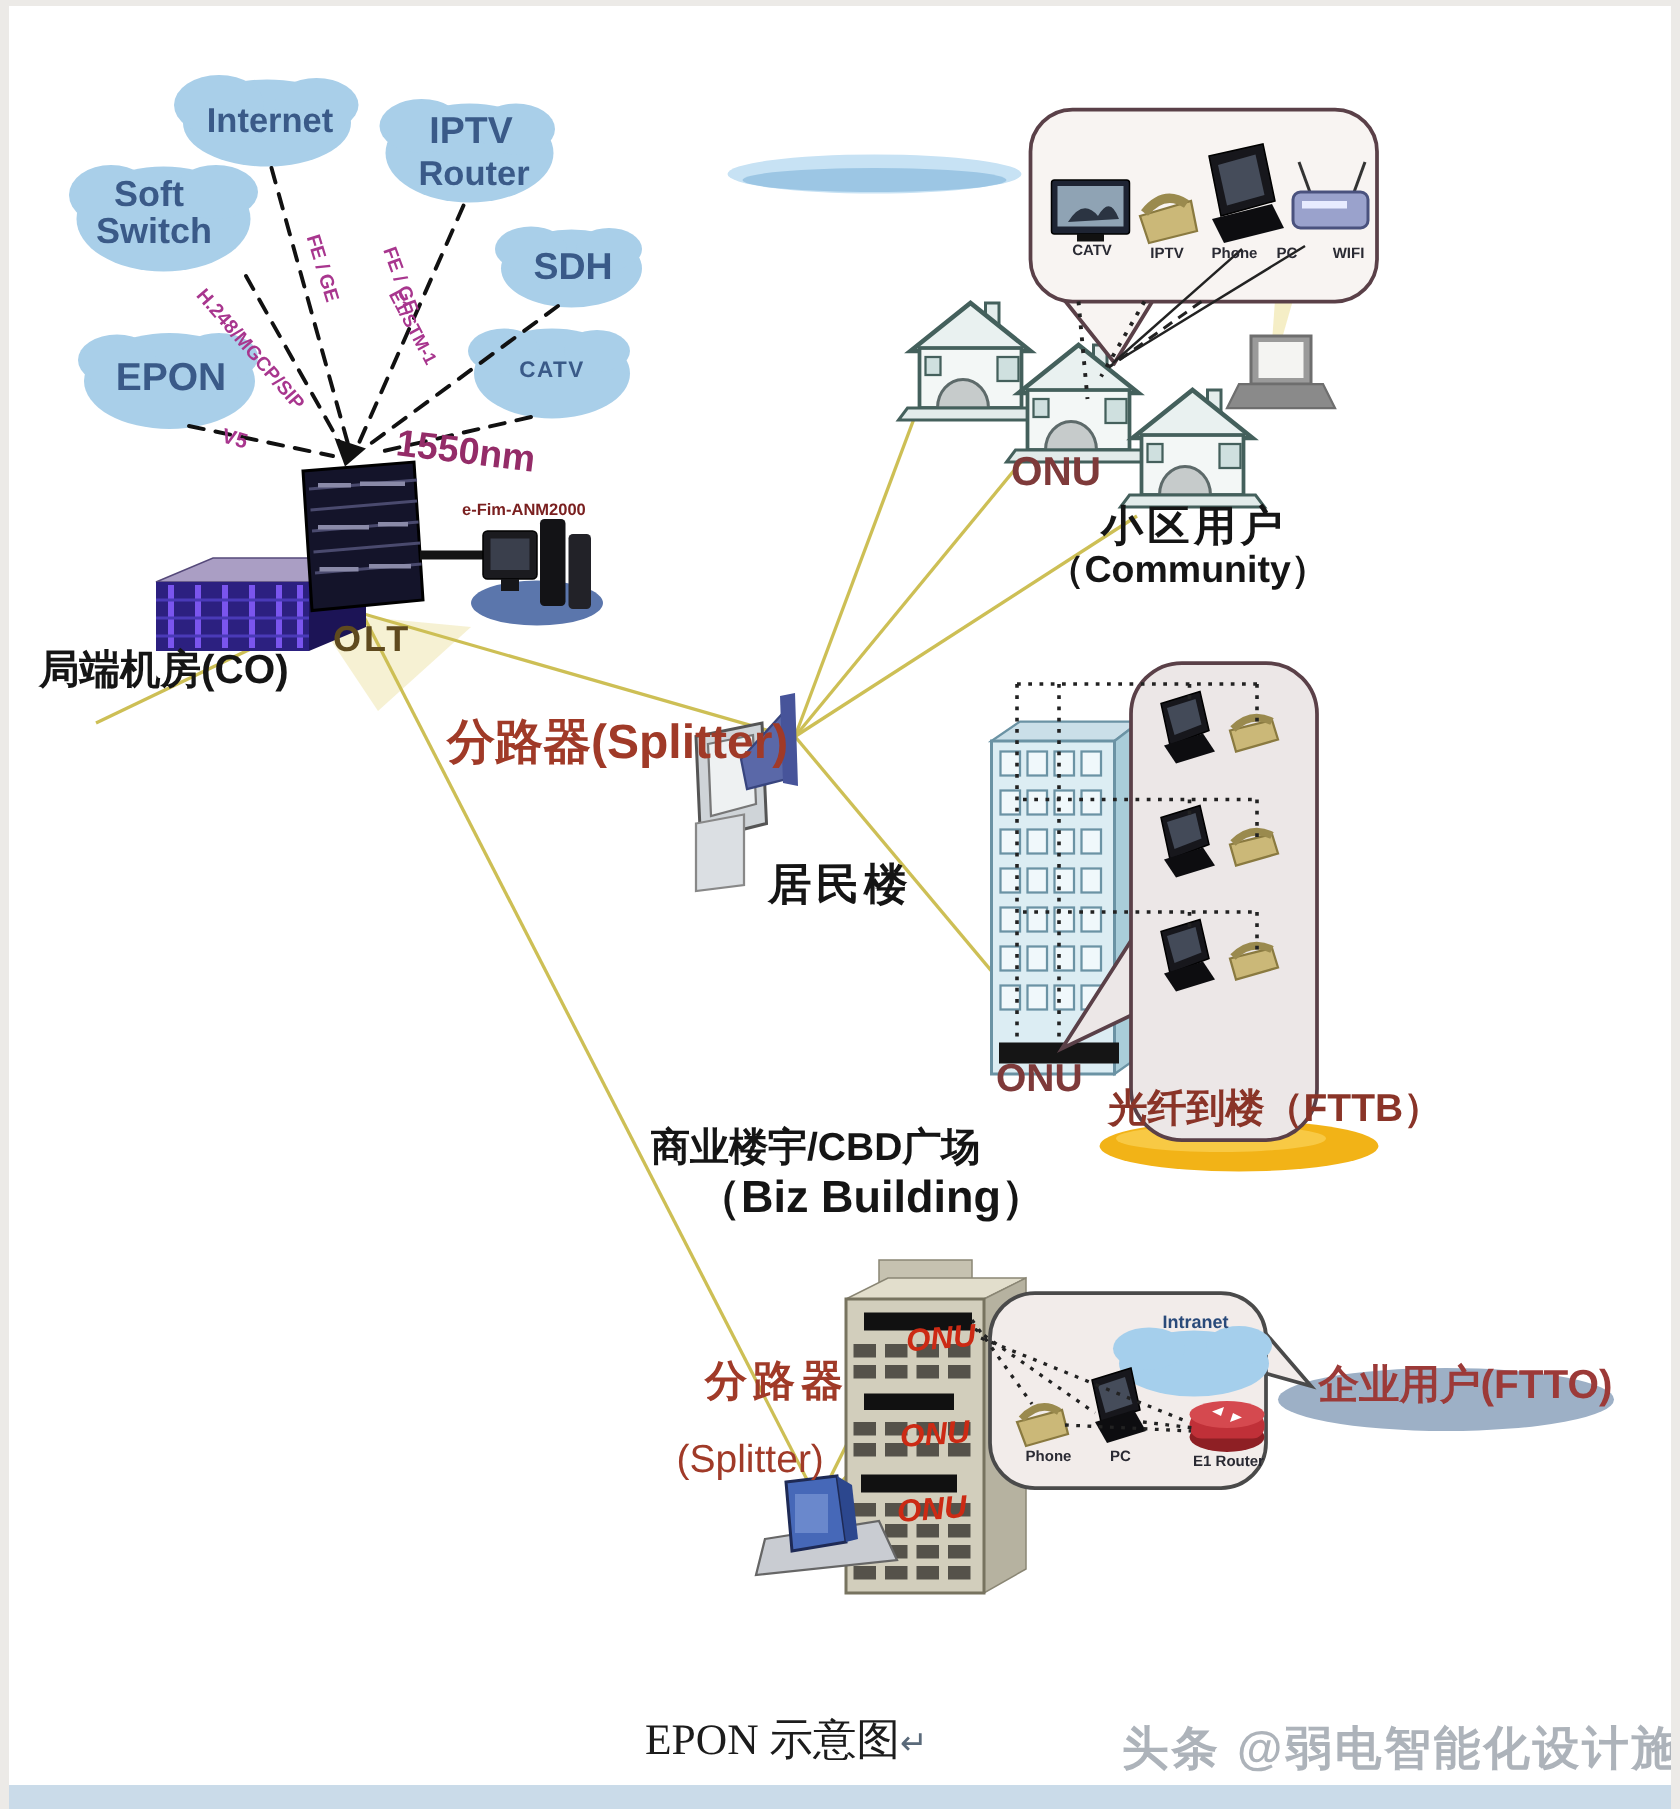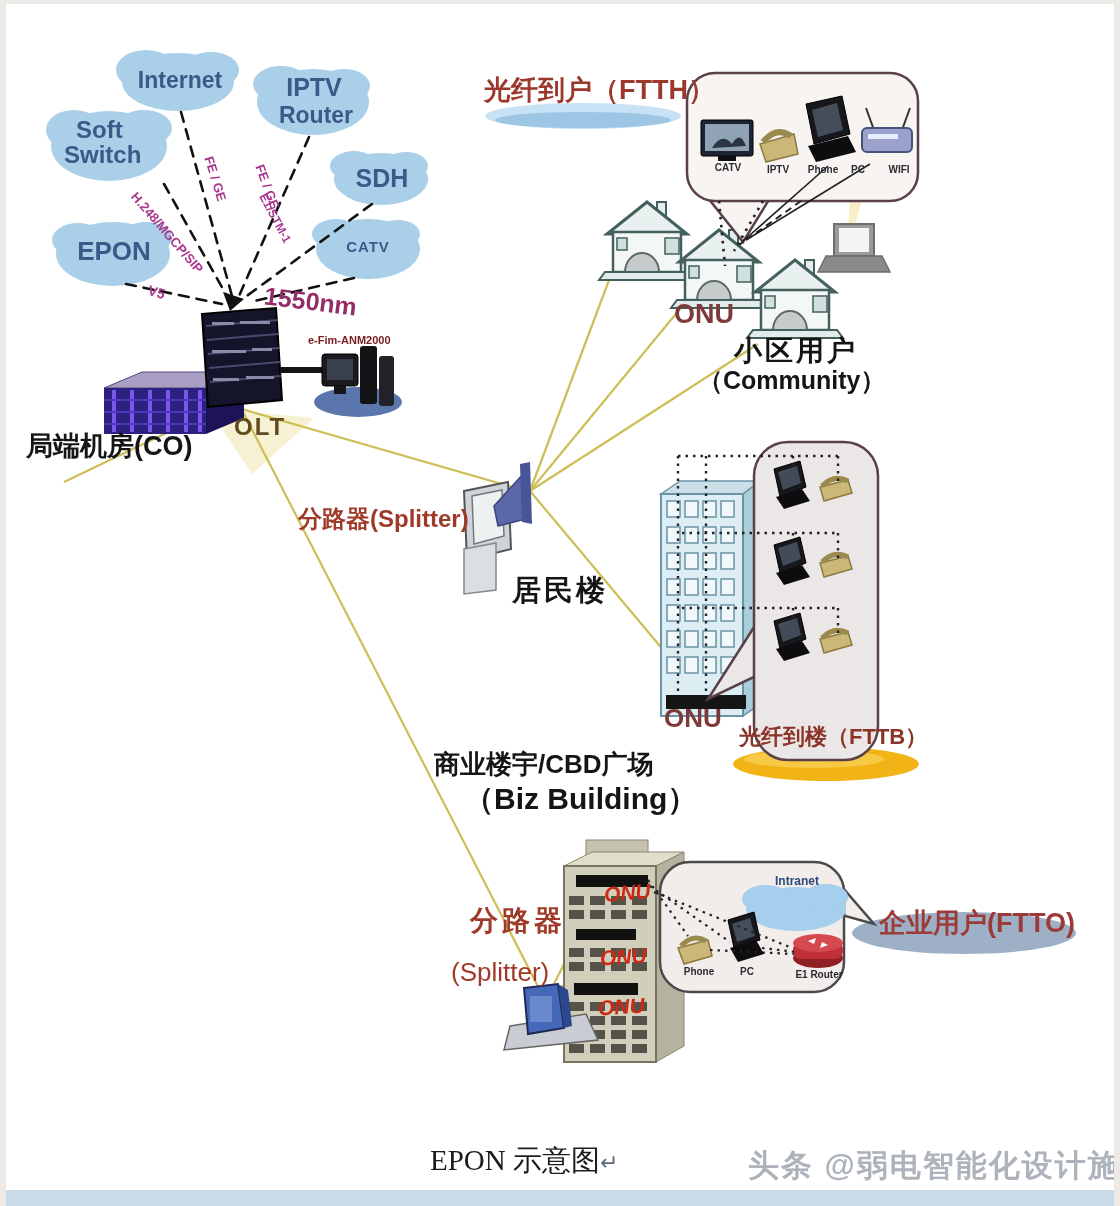--- a/index.html
+++ b/index.html
@@ -316,37 +316,36 @@
   <div class="lbl cloud-t" style="left:330px;top:235px;width:64px;text-align:center;font-size:15px;letter-spacing:1px;">CATV</div>
 
   <div class="lbl mag rot" style="left:186px;top:168px;font-size:13px;transform:rotate(73deg);">FE / GE</div>
   <div class="lbl mag rot" style="left:110px;top:222px;font-size:13px;transform:rotate(49deg);">H.248/MGCP/SIP</div>
   <div class="lbl mag rot" style="left:238px;top:176px;font-size:13px;transform:rotate(70deg);">FE / GE</div>
   <div class="lbl mag rot" style="left:242px;top:208px;font-size:12px;transform:rotate(62deg);">E1/STM-1</div>
   <div class="lbl mag rot" style="left:142px;top:281px;font-size:14px;transform:rotate(16deg);">V5</div>
   <div class="lbl rot" style="left:258px;top:284px;font-size:25px;font-weight:bold;color:#942c68;transform:rotate(7deg);">1550nm</div>
 
   <div class="lbl" style="left:302px;top:331px;width:100px;font-size:11px;font-weight:bold;color:#7a2020;">e-Fim-ANM2000</div>
-  <div class="lbl" style="left:228px;top:410px;font-size:24px;font-weight:bold;color:#5f4a1e;letter-spacing:2px;">OLT</div>
+  <div class="lbl" style="left:216px;top:410px;font-size:24px;font-weight:bold;color:#5f4a1e;letter-spacing:2px;">OLT</div>
   <div class="lbl blk" style="left:20px;top:428px;font-size:27px;">局端机房(CO)</div>
-  <div class="lbl dred" style="left:292px;top:474px;font-size:24px;color:#a03a28;margin-top:28px;">分路器(Splitter)</div>
-
-  <div class="lbl dred" style="left:478px;top:72px;font-size:27px;">光纤到户（FTTH）</div>
+  <div class="lbl dred" style="left:292px;top:474px;font-size:32px;color:#a03a28;">分路器(Splitter)</div>
+
   <div class="lbl devlbl" style="left:697px;top:159px;width:50px;">CATV</div>
   <div class="lbl devlbl" style="left:751px;top:161px;width:42px;">IPTV</div>
   <div class="lbl devlbl" style="left:794px;top:161px;width:46px;">Phone</div>
   <div class="lbl devlbl" style="left:838px;top:161px;width:28px;">PC</div>
   <div class="lbl devlbl" style="left:870px;top:161px;width:46px;">WIFI</div>
   <div class="lbl maroon" style="left:668px;top:296px;font-size:27px;">ONU</div>
   <div class="lbl blk" style="left:728px;top:332px;font-size:28px;letter-spacing:3px;">小区用户</div>
   <div class="lbl blk" style="left:692px;top:363px;font-size:25px;">（Community）</div>
 
   <div class="lbl blk" style="left:506px;top:571px;font-size:29px;letter-spacing:3px;">居民楼</div>
   <div class="lbl maroon" style="left:658px;top:701px;font-size:26px;">ONU</div>
-  <div class="lbl dred" style="left:733px;top:721px;font-size:22px;color:#8a3428;">光纤到楼（FTTB）</div>
+  <div class="lbl dred" style="left:733px;top:721px;font-size:26px;color:#8a3428;">光纤到楼（FTTB）</div>
 
   <div class="lbl blk" style="left:428px;top:747px;font-size:26px;">商业楼宇/CBD广场</div>
   <div class="lbl blk" style="left:447px;top:779px;font-size:30px;margin-left:11px;">（Biz Building）</div>
   <div class="lbl dred" style="left:464px;top:902px;font-size:28px;color:#a03a28;letter-spacing:4px;">分路器</div>
   <div class="lbl dred" style="left:445px;top:934px;font-size:26px;color:#a03a28;font-weight:normal;margin-top:21px;">(Splitter)</div>
   <div class="lbl onu-red rot" style="left:598px;top:878px;font-size:21px;transform:rotate(-5deg);">ONU</div>
   <div class="lbl onu-red rot" style="left:594px;top:942px;font-size:21px;transform:rotate(-4deg);">ONU</div>
   <div class="lbl onu-red rot" style="left:592px;top:992px;font-size:21px;transform:rotate(-4deg);">ONU</div>
   <div class="lbl" style="left:756px;top:871px;width:70px;text-align:center;font-size:12px;font-weight:bold;color:#2a4a7a;">Intranet</div>
   <div class="lbl devlbl" style="left:668px;top:963px;width:50px;">Phone</div>

